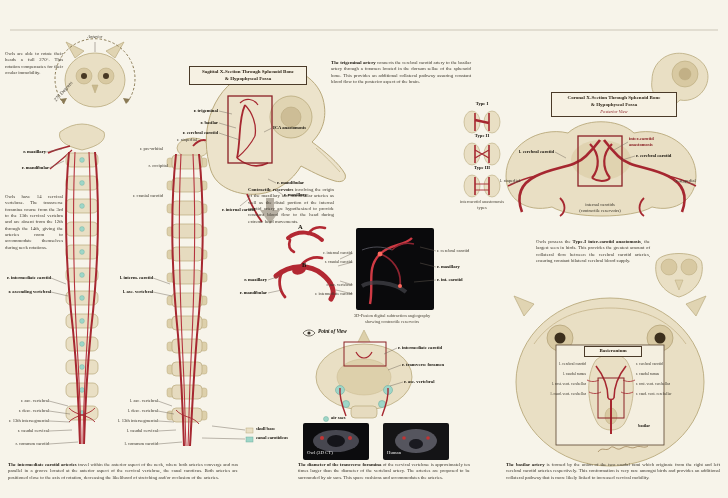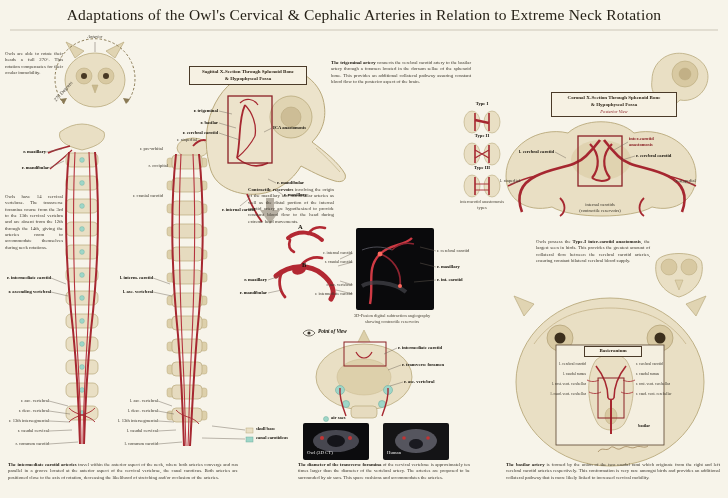--- a/index.html
+++ b/index.html
@@ -16,21 +16,20 @@
   .lbl.b{font-weight:bold;color:#17130c}
   .lbl.i{font-style:italic}
   .lbl.red{color:#8b2025}
   .lbl.white{color:#ececec}
 </style>
 </head>
 <body>
 
 <div class="poster">
 
-  <h1 class="title">Adaptations of the Owl's Cervical &amp; Cephalic Arteries in Relation to Extreme Neck Rotation</h1>
 
   <svg class="art" width="728" height="498" viewBox="0 0 728 498" xmlns="http://www.w3.org/2000/svg">
     <defs>
       <g id="vertA">
           <rect x="-16" y="-7" width="32" height="14" rx="5" fill="#e9dfc4" stroke="#b9a97c" stroke-width="0.7"></rect>
           <circle cx="0" cy="0" r="2.4" fill="#9ed6c8" stroke="#6fae9f" stroke-width="0.4"></circle>
         </g>
       <g id="vertB">
           <rect x="-20" y="-4" width="7" height="9" rx="2.5" fill="#ddd0ab" stroke="#b9a97c" stroke-width="0.5"></rect>
           <rect x="13" y="-4" width="7" height="9" rx="2.5" fill="#ddd0ab" stroke="#b9a97c" stroke-width="0.5"></rect>

